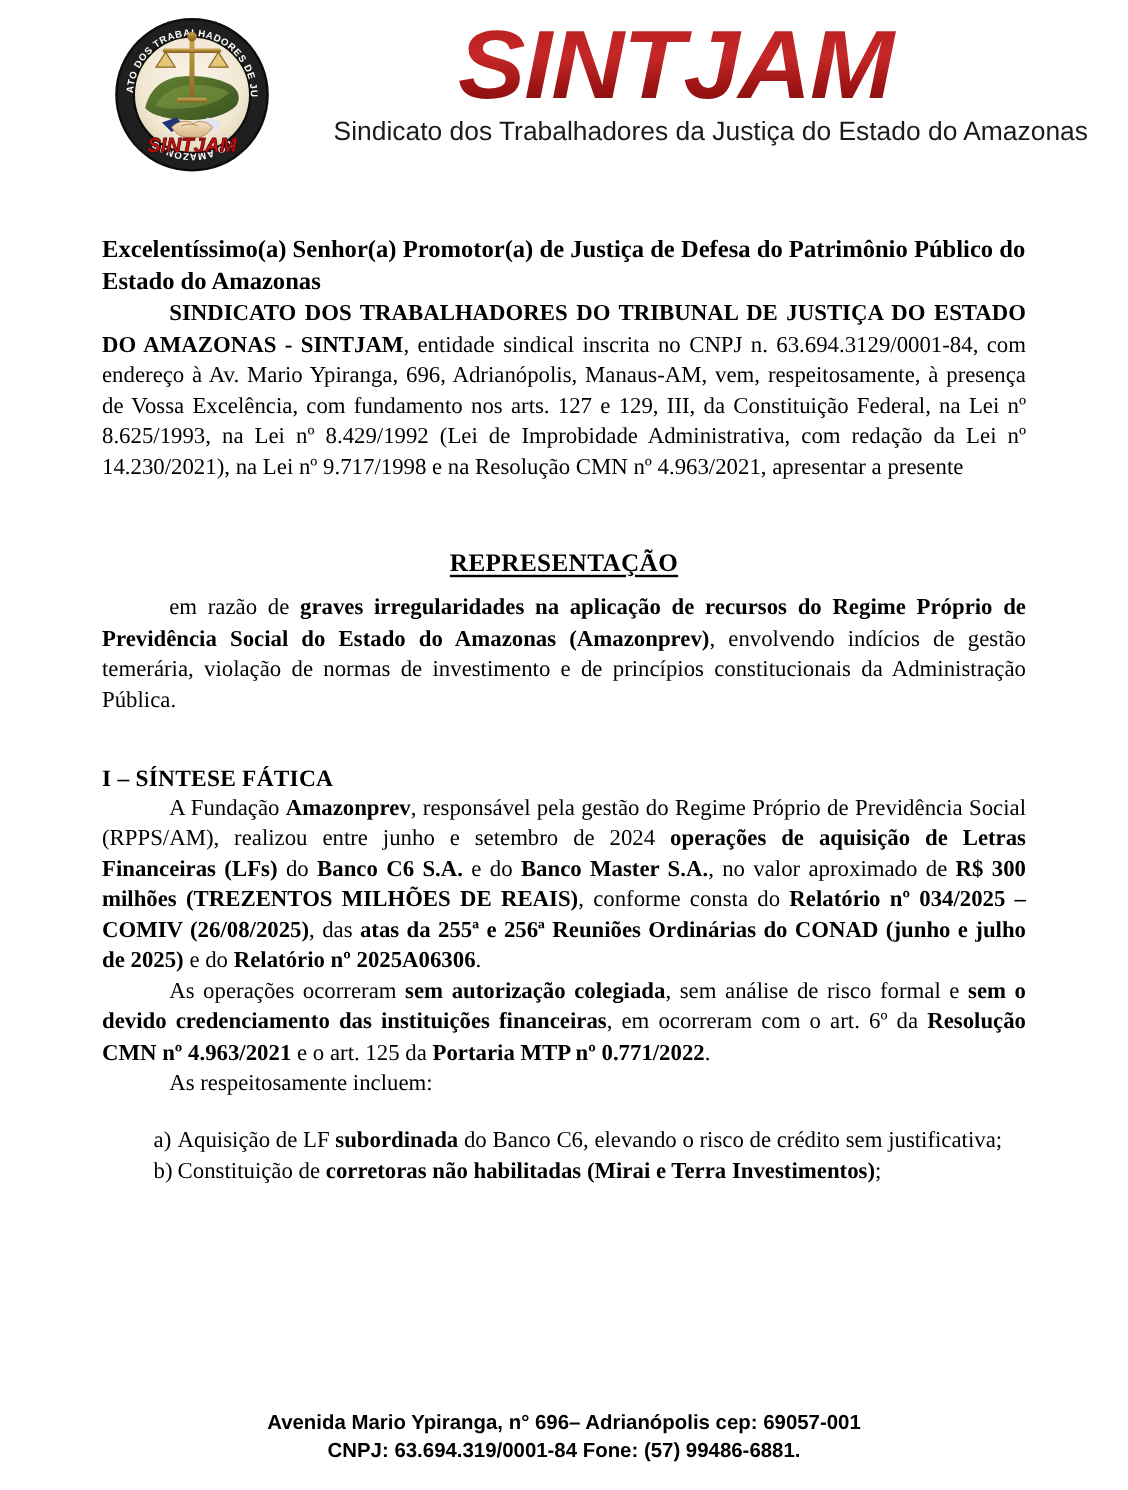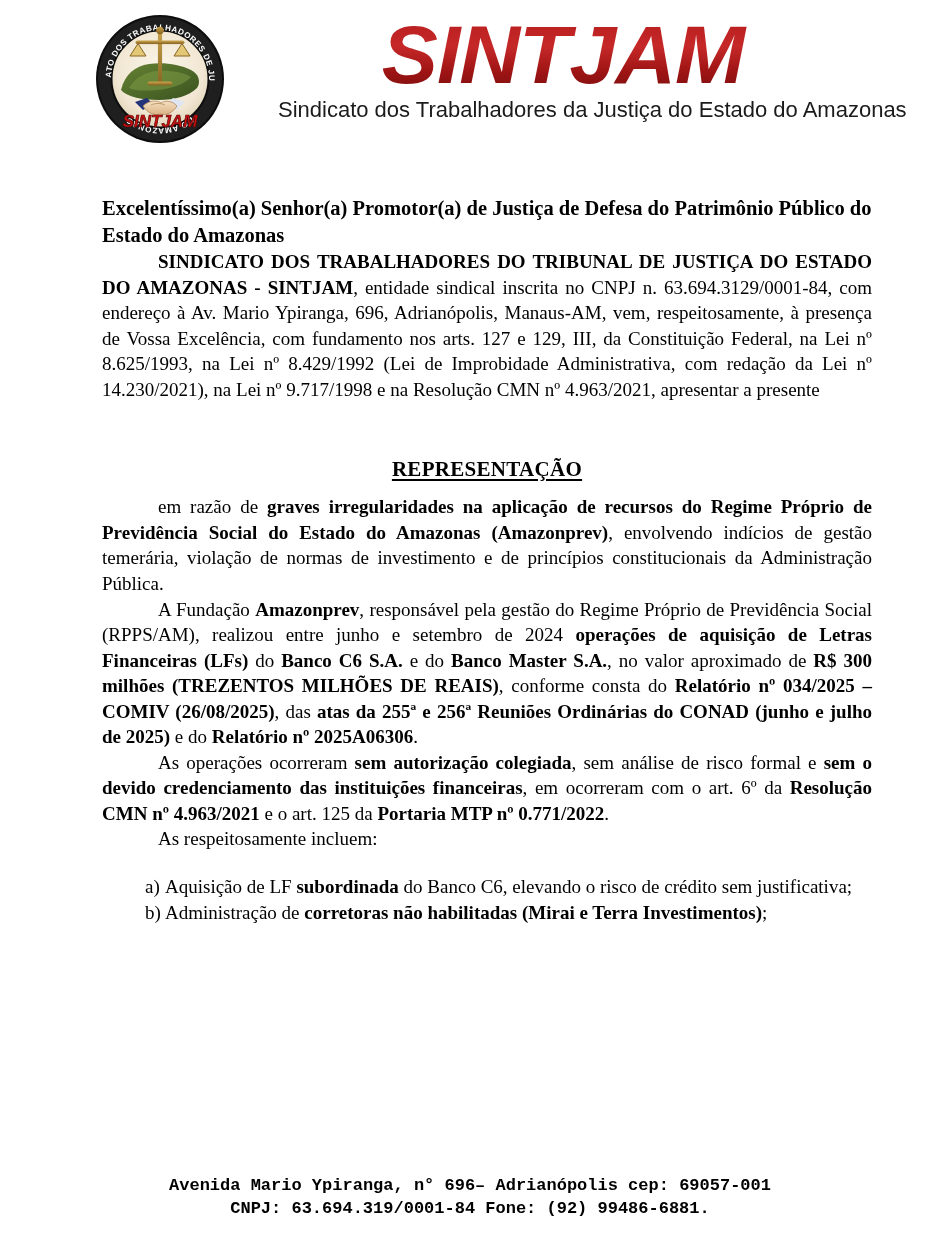--- a/index.html
+++ b/index.html
@@ -65,21 +65,21 @@
     font-size: 22px;
     color: #1b1b1b;
     text-align: center;
     white-space: nowrap;
     margin: 4px 0 0 0;
   }
 
   
   .page-body {
     position: absolute;
-    left: 102px;
+    left: 85px;
     top: 150px;
     width: 770px;
   }
 
   .h-addressee {
     font-size: 20.5px;
     font-weight: bold;
     line-height: 1.32;
     margin: 45px 0 0 0;
     text-align: left;
@@ -141,21 +141,21 @@
     font-size: 19px;
   }
 
   
   .doc-footer {
     position: absolute;
     left: 0;
     bottom: 22px;
     width: 940px;
     text-align: center;
-    font-family: Liberation Mono, monospace;
+    font-family: Liberation Sans, sans-serif;
     font-weight: bold;
     font-size: 17px;
     line-height: 1.32;
     color: #000;
   }
 </style>
 </head>
 <body>
 
 <div class="doc-header">
@@ -235,38 +235,39 @@
   <p class="para para-first">
     <b>SINDICATO DOS TRABALHADORES DO TRIBUNAL DE JUSTIÇA DO ESTADO DO AMAZONAS - SINTJAM</b><span>, entidade sindical inscrita no CNPJ n. 63.694.3129/0001-84, com endereço à Av. Mario Ypiranga, 696, Adrianópolis, Manaus-AM, vem, respeitosamente, à presença de Vossa Excelência, com fundamento nos arts. 127 e 129, III, da Constituição Federal, na Lei nº 8.625/1993, na Lei nº 8.429/1992 (Lei de Improbidade Administrativa, com redação da Lei nº 14.230/2021), na Lei nº 9.717/1998 e na Resolução CMN nº 4.963/2021, apresentar a presente</span>
   </p>
 
   <h2 class="h-center-underline">REPRESENTAÇÃO</h2>
 
   <p class="para para-after-title">
     <span>em razão de </span><b>graves irregularidades na aplicação de recursos do Regime Próprio de Previdência Social do Estado do Amazonas (Amazonprev)</b><span>, envolvendo indícios de gestão temerária, violação de normas de investimento e de princípios constitucionais da Administração Pública.</span>
   </p>
 
+  <h3 class="h-section">I – SÍNTESE FÁTICA</h3>
 
   <p class="para para-indent para-gap">
     <span>A Fundação </span><b>Amazonprev</b><span>, responsável pela gestão do Regime Próprio de Previdência Social (RPPS/AM), realizou entre junho e setembro de 2024 </span><b>operações de aquisição de Letras Financeiras (LFs)</b><span> do </span><b>Banco C6 S.A.</b><span> e do </span><b>Banco Master S.A.</b><span>, no valor aproximado de </span><b>R$ 300 milhões (TREZENTOS MILHÕES DE REAIS)</b><span>, conforme consta do </span><b>Relatório nº 034/2025 – COMIV (26/08/2025)</b><span>, das </span><b>atas da 255ª e 256ª Reuniões Ordinárias do CONAD (junho e julho de 2025)</b><span> e do </span><b>Relatório nº 2025A06306</b><span>.</span>
   </p>
 
   <p class="para para-indent para-gap-sm">
     <span>As operações ocorreram </span><b>sem autorização colegiada</b><span>, sem análise de risco formal e </span><b>sem o devido credenciamento das instituições financeiras</b><span>, em ocorreram com o art. 6º da </span><b>Resolução CMN nº 4.963/2021</b><span> e o art. 125 da </span><b>Portaria MTP nº 0.771/2022</b><span>.</span>
   </p>
 
   <p class="para para-indent para-gap-sm">As respeitosamente incluem:</p>
 
   <ul class="alpha-list">
     <li>
       <span class="marker">a)</span><span>Aquisição de LF </span><b>subordinada</b><span> do Banco C6, elevando o risco de crédito sem justificativa;</span>
     </li>
     <li>
-      <span class="marker">b)</span><span>Administração de </span><b>corretoras não habilitadas (Mirai e Terra Investimentos)</b><span>;</span>
+      <span class="marker">b)</span><span>Constituição de </span><b>corretoras não habilitadas (Mirai e Terra Investimentos)</b><span>;</span>
     </li>
   </ul>
 
 </div>
 
 <div class="doc-footer">
   <div>Avenida Mario Ypiranga, n° 696– Adrianópolis cep: 69057-001</div>
-  <div>CNPJ: 63.694.319/0001-84 Fone: (92) 99486-6881.</div>
+  <div>CNPJ: 63.694.319/0001-84 Fone: (57) 99486-6881.</div>
 </div>
 
 </body></html>

